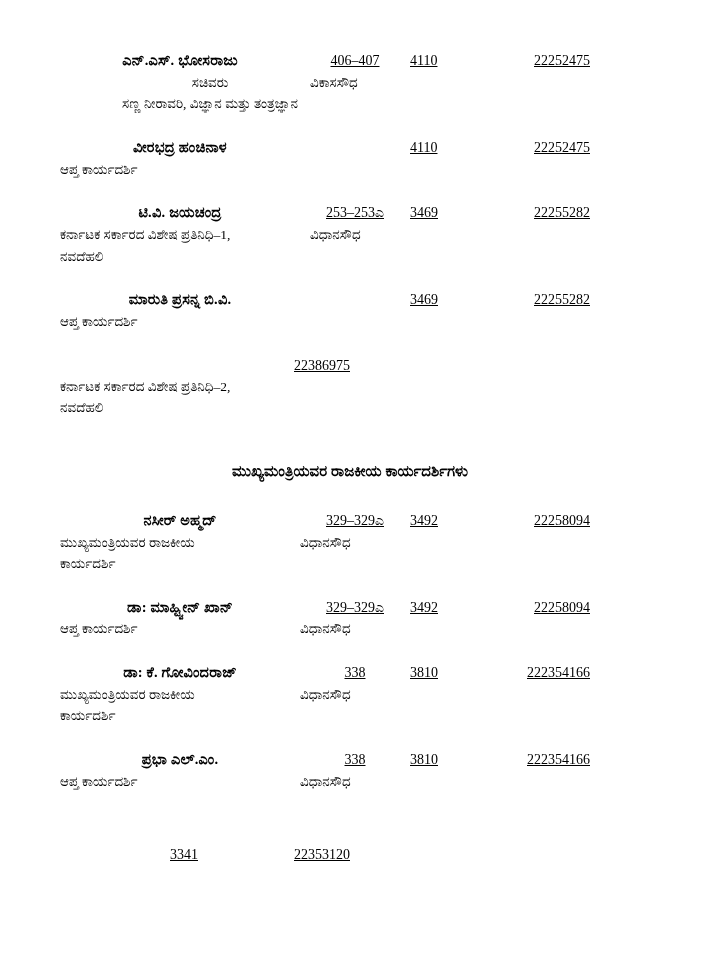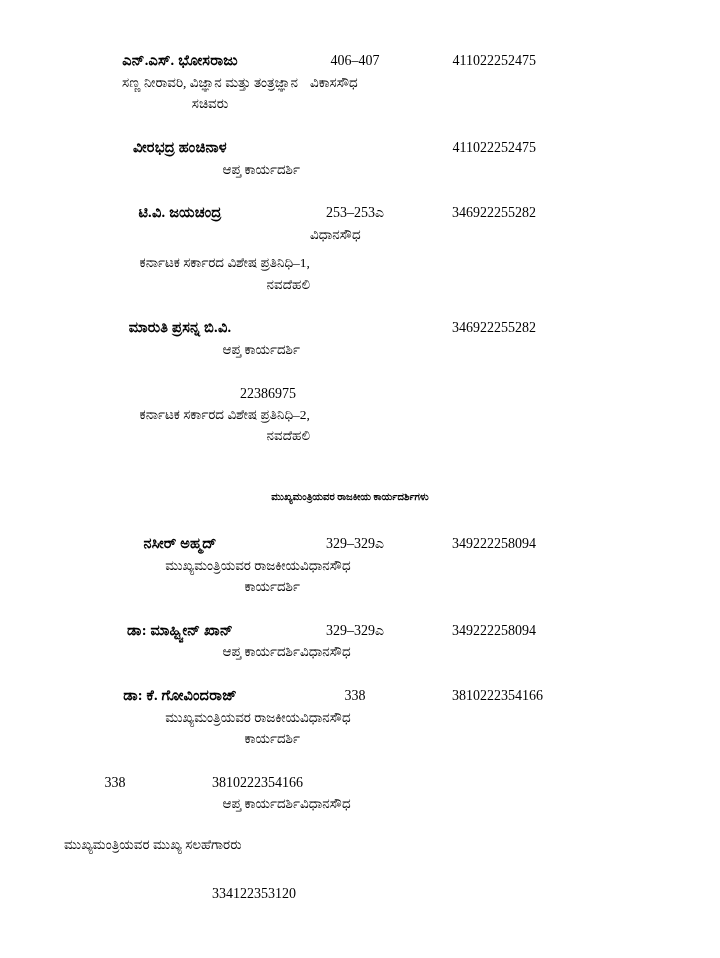--- a/index.html
+++ b/index.html
@@ -37,60 +37,61 @@
     text-align: center;
     flex: 0 0 240px;
   }
   .col-room {
     width: 110px;
     text-align: center;
     flex: 0 0 110px;
   }
   .col-ext {
     width: 70px;
-    text-align: right;
+    text-align: left;
     flex: 0 0 70px;
   }
   .col-phone {
     width: 110px;
-    text-align: left;
+    text-align: right;
     flex: 0 0 110px;
   }
   .name {
     font-weight: bold;
     font-size: 14.5px;
     line-height: 1.5;
     letter-spacing: 0.2px;
   }
   .desig {
     font-size: 13.5px;
     line-height: 1.6;
-    text-align: right;
+    text-align: left;
   }
   .desig.wide {
     width: 300px;
     flex: 0 0 300px;
     text-align: center;
   }
   .desig-line {
     display: block;
   }
   .building {
     font-size: 13.5px;
     line-height: 1.6;
     text-align: left;
   }
   .num {
     font-size: 14px;
     line-height: 1.5;
+    text-decoration: underline;
   }
   .section-head {
     text-align: center;
     font-weight: bold;
-    font-size: 10px;
+    font-size: 15px;
     margin: 0;
     padding: 0;
   }
   .spacer-sm { height: 14px; }
   .spacer-md { height: 22px; }
   .spacer-lg { height: 30px; }
   .left-desig {
     font-size: 13.5px;
     text-align: left;
     padding-left: 4px;
@@ -103,22 +104,22 @@
 
   <div class="entry">
     <div class="entry-row">
       <div class="col-name name">ಎನ್.ಎಸ್. ಭೋಸರಾಜು</div>
       <div class="col-room num">406–407</div>
       <div class="col-ext num">4110</div>
       <div class="col-phone num">22252475</div>
     </div>
     <div class="entry-row">
       <div class="desig wide">
+        <span class="desig-line">ಸಚಿವರು</span>
         <span class="desig-line">ಸಣ್ಣ ನೀರಾವರಿ, ವಿಜ್ಞಾನ ಮತ್ತು ತಂತ್ರಜ್ಞಾನ</span>
-        <span class="desig-line">ಸಚಿವರು</span>
       </div>
       <div class="building" style="width:120px;flex:0 0 120px;margin-left:-50px;">ವಿಕಾಸಸೌಧ</div>
     </div>
   </div>
 
   <div class="spacer-md"></div>
 
   <div class="entry">
     <div class="entry-row">
       <div class="col-name name">ವೀರಭದ್ರ ಹಂಚಿನಾಳ</div>
@@ -134,21 +135,21 @@
   <div class="spacer-md"></div>
 
   <div class="entry">
     <div class="entry-row">
       <div class="col-name name">ಟಿ.ವಿ. ಜಯಚಂದ್ರ</div>
       <div class="col-room num">253–253ಎ</div>
       <div class="col-ext num">3469</div>
       <div class="col-phone num">22255282</div>
     </div>
     <div class="entry-row">
-      <div class="desig" style="width:250px;flex:0 0 250px;margin-top:28px;">
+      <div class="desig" style="width:250px;flex:0 0 250px;">
         <span class="desig-line">ಕರ್ನಾಟಕ ಸರ್ಕಾರದ ವಿಶೇಷ ಪ್ರತಿನಿಧಿ–1,</span>
         <span class="desig-line">ನವದೆಹಲಿ</span>
       </div>
       <div class="building" style="width:110px;flex:0 0 110px;">ವಿಧಾನಸೌಧ</div>
     </div>
   </div>
 
   <div class="spacer-md"></div>
 
   <div class="entry">
@@ -232,36 +233,34 @@
         <span class="desig-line">ಕಾರ್ಯದರ್ಶಿ</span>
       </div>
       <div class="col-room building">ವಿಧಾನಸೌಧ</div>
     </div>
   </div>
 
   <div class="spacer-md"></div>
 
   <div class="entry">
     <div class="entry-row">
+      <div class="col-name name">ಪ್ರಭಾ ಎಲ್.ಎಂ.</div>
       <div class="col-room num">338</div>
       <div class="col-ext num">3810</div>
       <div class="col-phone num">222354166</div>
     </div>
     <div class="entry-row">
       <div class="col-name desig">ಆಪ್ತ ಕಾರ್ಯದರ್ಶಿ</div>
       <div class="col-room building">ವಿಧಾನಸೌಧ</div>
     </div>
   </div>
 
   <div class="spacer-md"></div>
 
   <div class="entry">
-    <div class="entry-row">
-      <div class="left-desig" style="width:400px;">ಮುಖ್ಯಮಂತ್ರಿಯವರ ಮುಖ್ಯ ಸಲಹೆಗಾರರು</div>
-    </div>
   </div>
 
   <div class="spacer-lg"></div>
 
   <div class="entry">
     <div class="entry-row">
       <div class="col-room num"></div>
       <div class="col-ext num">3341</div>
       <div class="col-phone num">22353120</div>
     </div>

